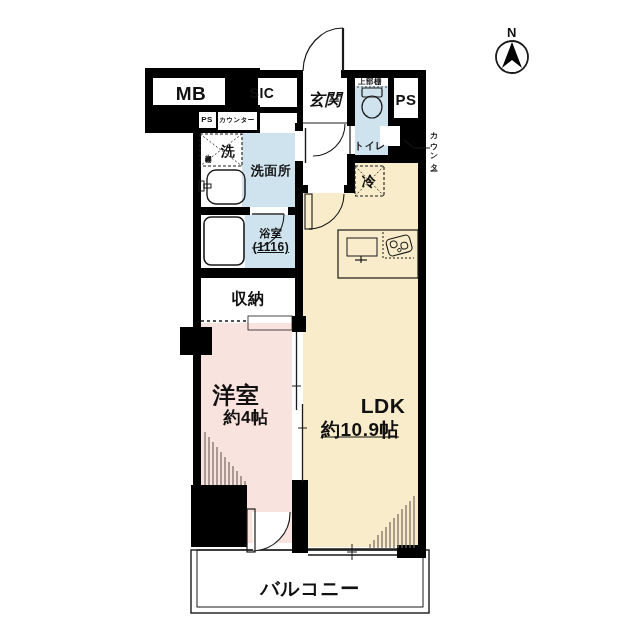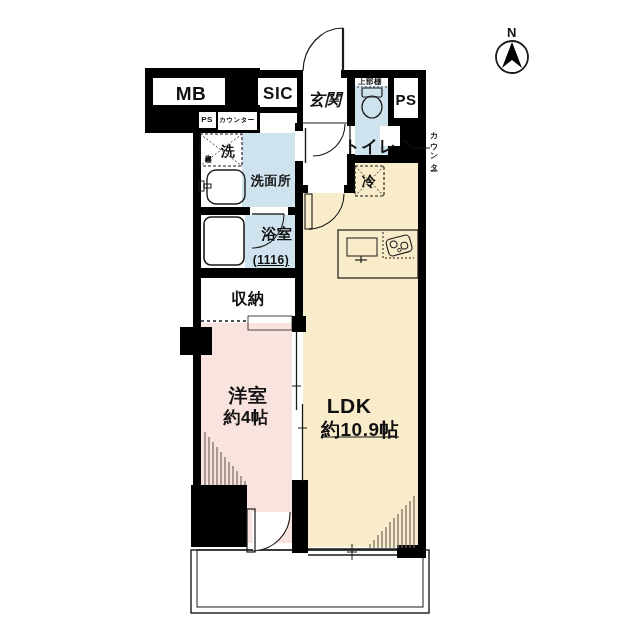--- a/index.html
+++ b/index.html
@@ -208,33 +208,34 @@
   </g>
 
   <g>
     <circle cx="512" cy="57" r="16" class="ln" stroke-width="1.8"></circle>
     <polygon points="512,42 522,68 512,60 502,68" fill="#000"></polygon>
   </g>
 </svg>
 
 <div class="lbl" style="left:512px;top:32px;font-size:13px;font-weight:700;">N</div>
 <div class="lbl" style="left:191px;top:93px;font-size:19px;text-align:right;">MB</div>
-<div class="lbl" style="left:278px;top:93px;font-size:17px;">SIC</div>
+<div class="lbl" style="left:262px;top:93px;font-size:14px;">SIC</div>
 <div class="lbl" style="left:325px;top:100px;font-size:16px;font-style:italic;">玄関</div>
 <div class="lbl" style="left:370px;top:82px;font-size:7.5px;">上部棚</div>
 <div class="lbl" style="left:406px;top:99px;font-size:15px;">PS</div>
-<div class="lbl" style="left:370px;top:146px;font-size:17px;">トイレ</div>
+<div class="lbl" style="left:370px;top:146px;font-size:10px;">トイレ</div>
 <div class="lbl vert" style="left:433px;top:147px;font-size:8px;transform:translate(-50%,-50%);">カウンター</div>
 <div class="lbl" style="left:207px;top:120px;font-size:8px;">PS</div>
 <div class="lbl" style="left:237px;top:120px;font-size:6.5px;">カウンター</div>
 <div class="lbl vert" style="left:208px;top:150px;font-size:6.5px;">上部棚</div>
 <div class="lbl" style="left:228px;top:151px;font-size:14px;">洗</div>
-<div class="lbl" style="left:271px;top:180px;font-size:13px;text-align:center;">洗面所</div>
+<div class="lbl" style="left:271px;top:170px;font-size:13px;text-align:center;">洗面所</div>
 <div class="lbl" style="left:369px;top:181px;font-size:14px;">冷</div>
-<div class="lbl" style="left:277px;top:233px;font-size:15px;">浴室</div>
-<div class="lbl" style="left:271px;top:260px;font-size:12px;text-decoration:underline;">(1116)</div>
+<div class="lbl" style="left:271px;top:233px;font-size:11px;">浴室</div>
+<div class="lbl" style="left:271px;top:247px;font-size:12px;text-decoration:underline;">(1116)</div>
 <div class="lbl" style="left:248px;top:299px;font-size:16px;">収納</div>
-<div class="lbl" style="left:248px;top:395px;font-size:19px;">洋室</div>
+<div class="lbl" style="left:236px;top:395px;font-size:23px;">洋室</div>
 <div class="lbl" style="left:246px;top:417px;font-size:17px;">約4帖</div>
-<div class="lbl" style="left:349px;top:405px;font-size:21px;">LDK</div>
+<div class="lbl" style="left:383px;top:405px;font-size:21px;">LDK</div>
 <div class="lbl" style="left:360px;top:429px;font-size:19px;text-decoration:underline;">約10.9帖</div>
+<div class="lbl" style="left:310px;top:588px;font-size:19px;">バルコニー</div>
 
 </div>
 
 </body></html>

